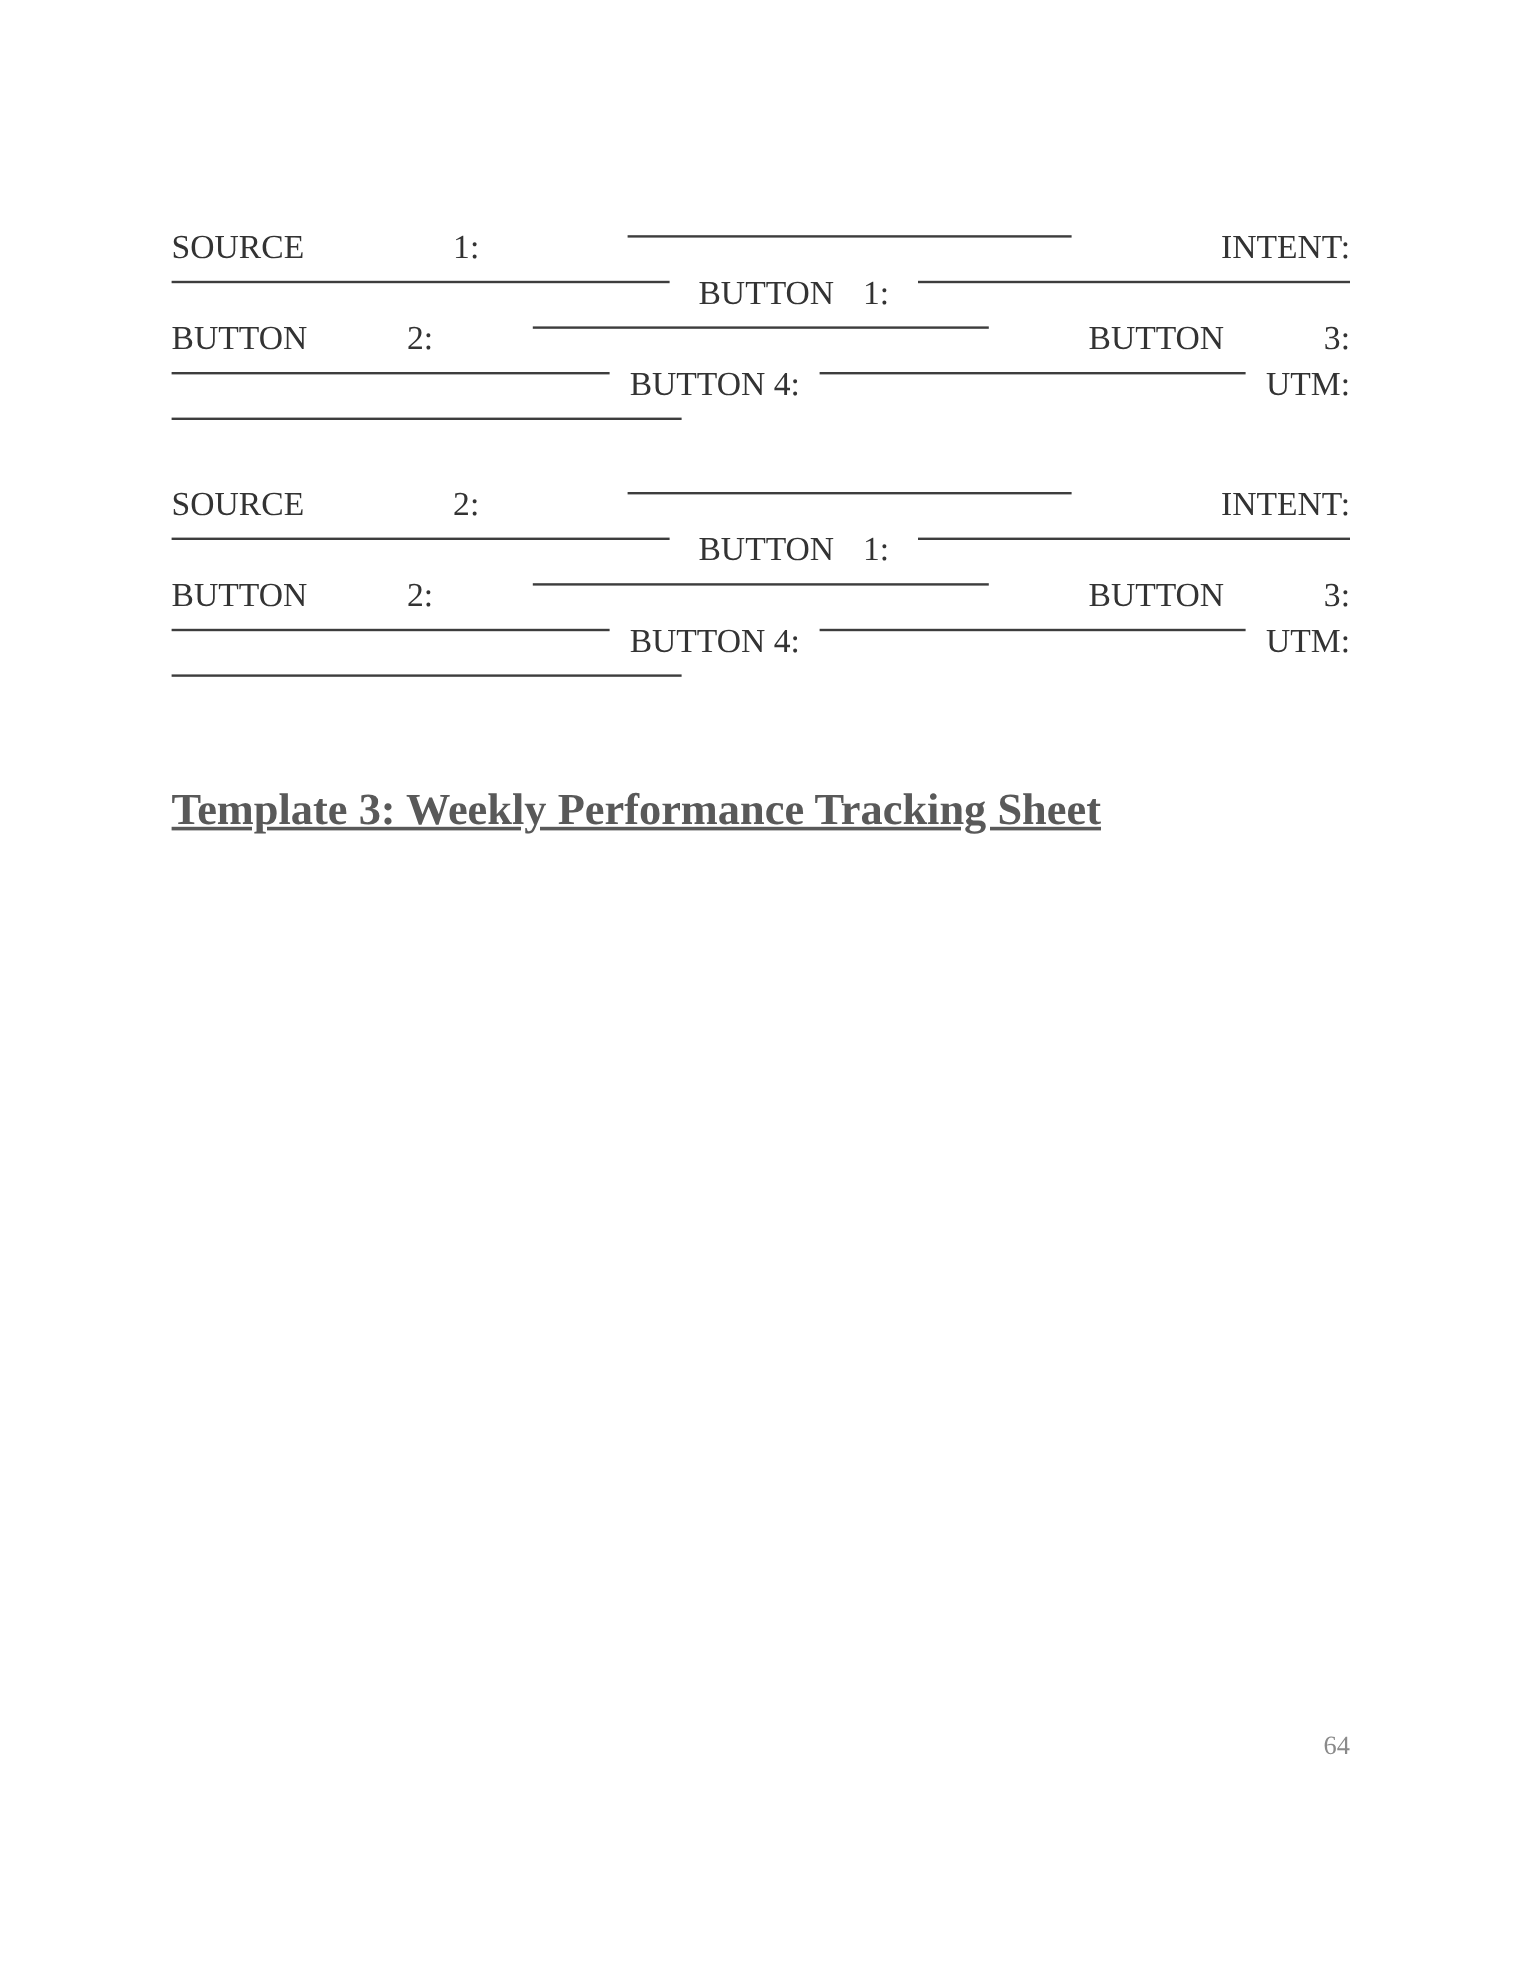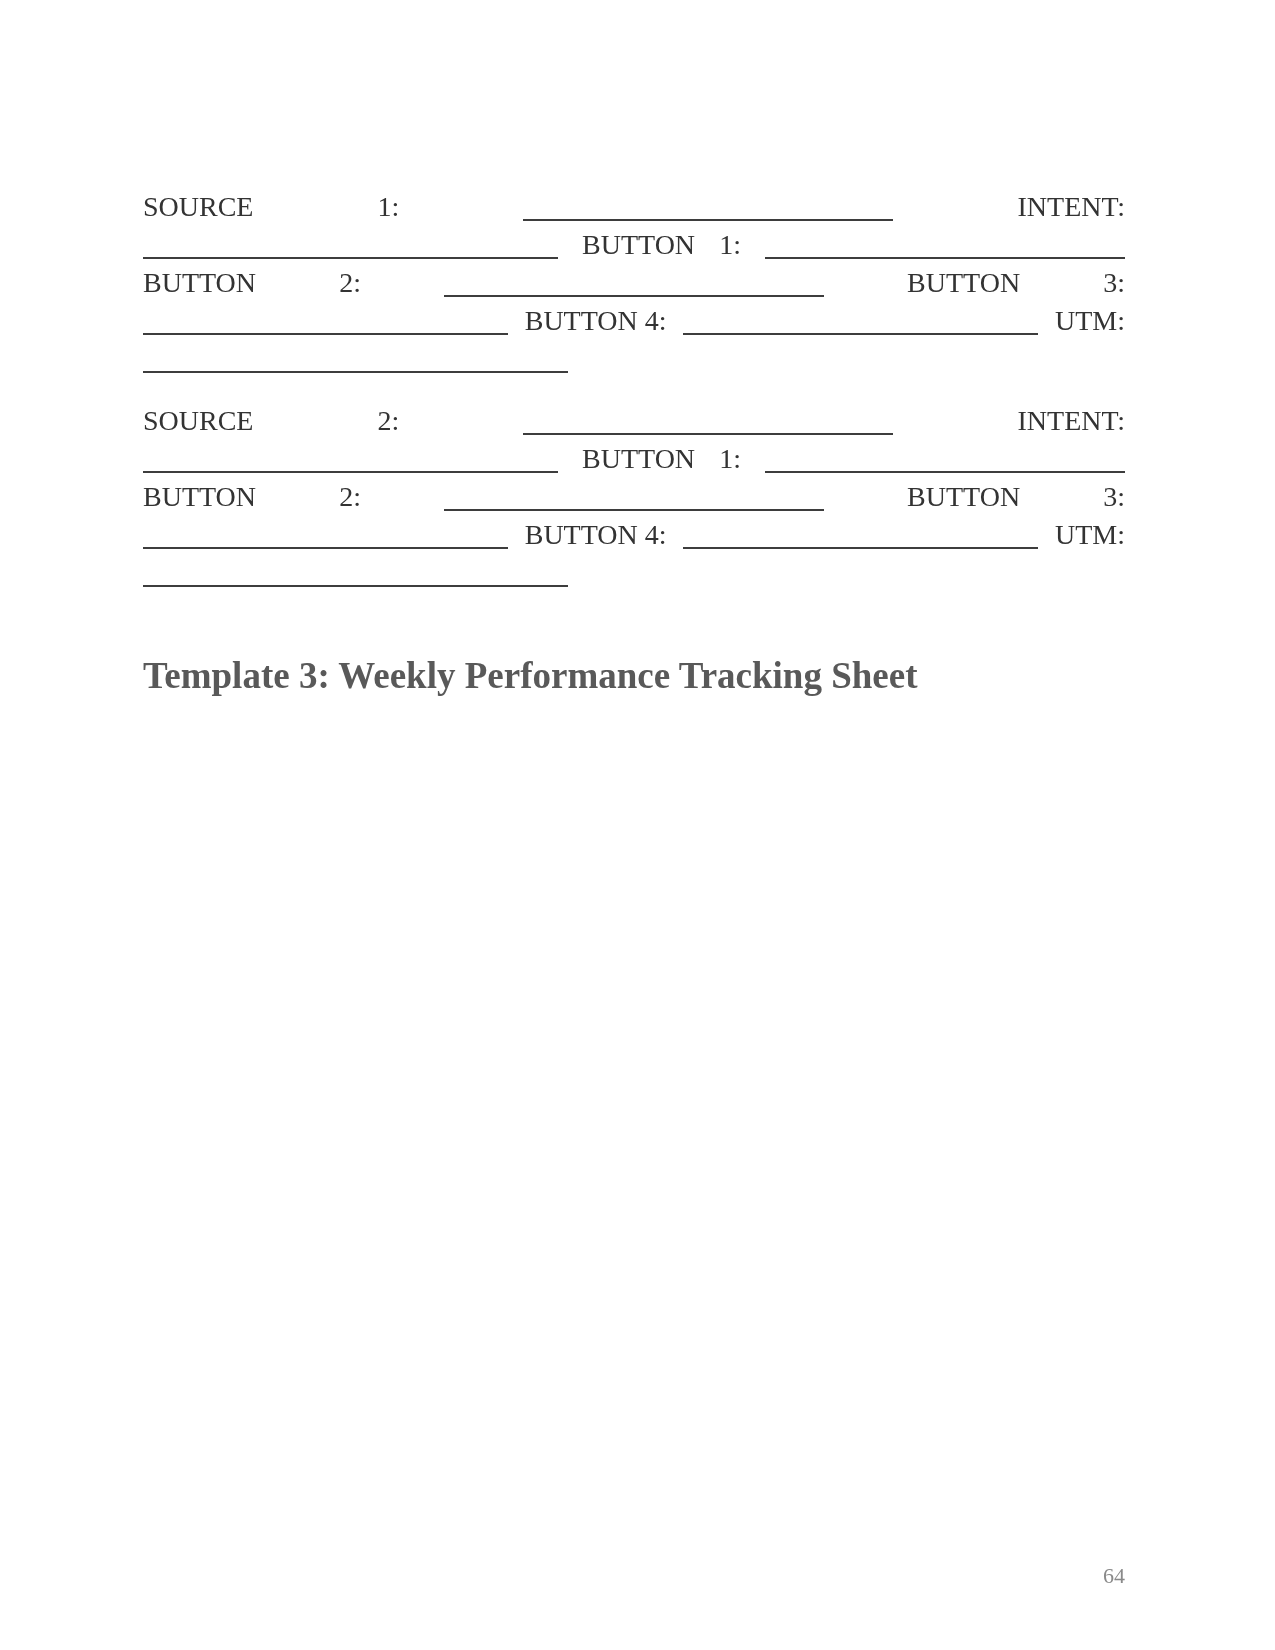--- a/index.html
+++ b/index.html
@@ -18,52 +18,52 @@
   }
   .content {
     position: absolute;
     left: 143px;
     top: 188px;
     width: 982px;
   }
   .para { margin: 0 0 24px 0; }
   .fline {
     display: flex;
-    align-items: flex-end;
     height: 38px;
   }
   .fline.just { justify-content: space-between; }
   .fline .txt {
     line-height: 38px;
     font-size: 28px;
     white-space: pre;
   }
   .fline .blank {
     display: inline-block;
     height: 8px;
     border-bottom: 2px solid var(--underline-color, #3d3d3d);
     margin-bottom: 5px;
   }
   .heading {
     margin: 60px 0 0 0;
     font-size: 37px;
     line-height: 48px;
     font-weight: bold;
     color: var(--heading-color, #595959);
+    text-decoration: underline;
   }
   .subtitle {
     margin: 16px 0 0 0;
     font-size: 28px;
     line-height: 38px;
     font-weight: bold;
     color: var(--subtitle-color, #000000);
   }
   .page-number {
     position: absolute;
-    top: 1563px;
+    top: 1442px;
     right: 150px;
     font-size: 22px;
     line-height: 26px;
     color: var(--pagenum-color, #8a8a8a);
   }
 </style>
 </head>
 <body>
 
 <div class="page">

